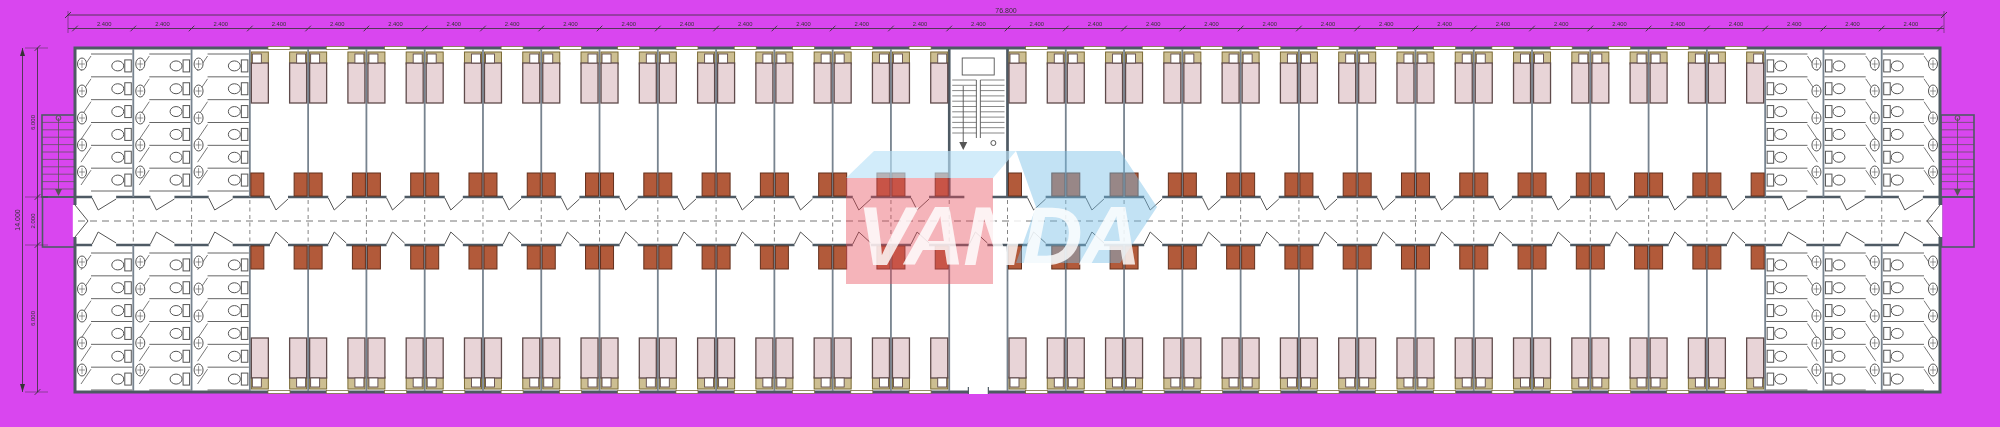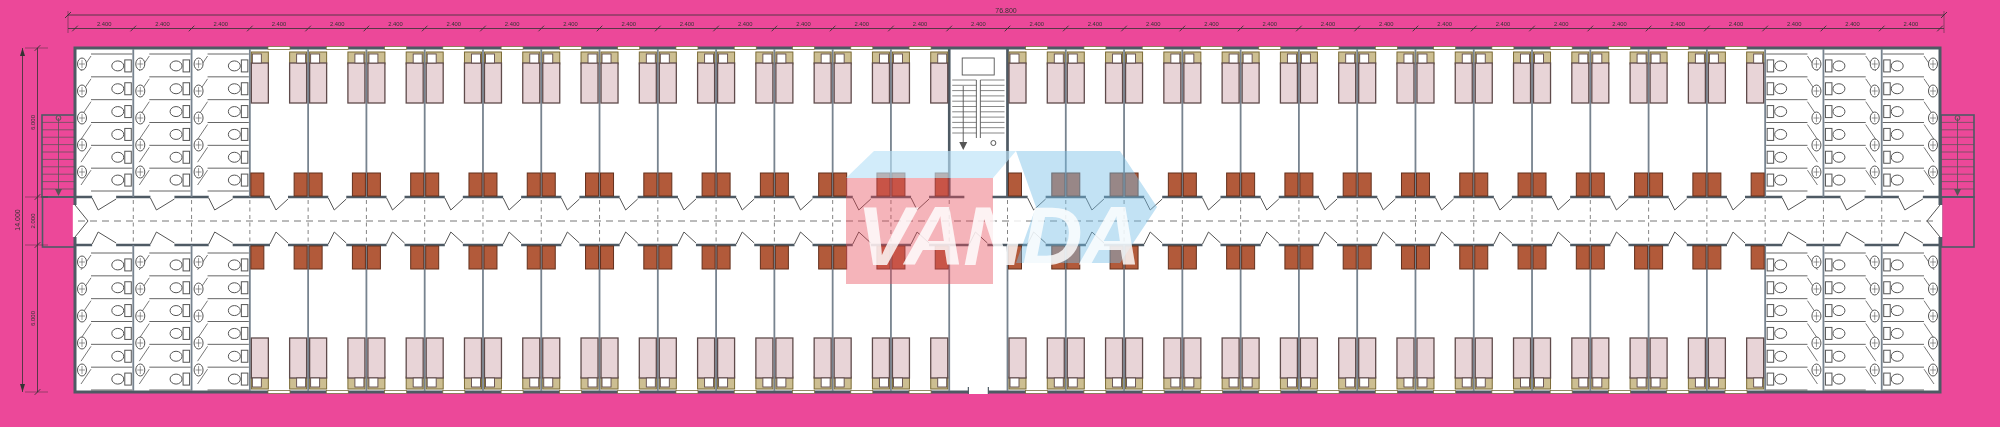--- a/index.html
+++ b/index.html
@@ -1,17 +1,17 @@
 <!DOCTYPE html>
 <html><head>
 <meta charset="utf-8">
 <style>
   html,body{margin:0;padding:0;background:#ffffff;}
   body{width:2000px;height:427px;font-family:"Liberation Sans",sans-serif;}
-  .canvas{position:relative;width:2000px;height:427px;background:#ec4899;overflow:hidden;}
+  .canvas{position:relative;width:2000px;height:427px;background:#d946ef;overflow:hidden;}
   svg{display:block;}
   text{user-select:none;}
 </style>
 </head>
 <body>
 
 <div class="canvas">
   <svg id="plan" width="2000" height="427" viewBox="0 0 2000 427">
       <rect x="75" y="48" width="1865" height="344" fill="#ffffff" stroke="#4e5a64" stroke-width="3"></rect>
       <line x1="75" y1="197" x2="1940" y2="197" stroke="#4e5a64" stroke-width="2.4" fill="none"></line>

